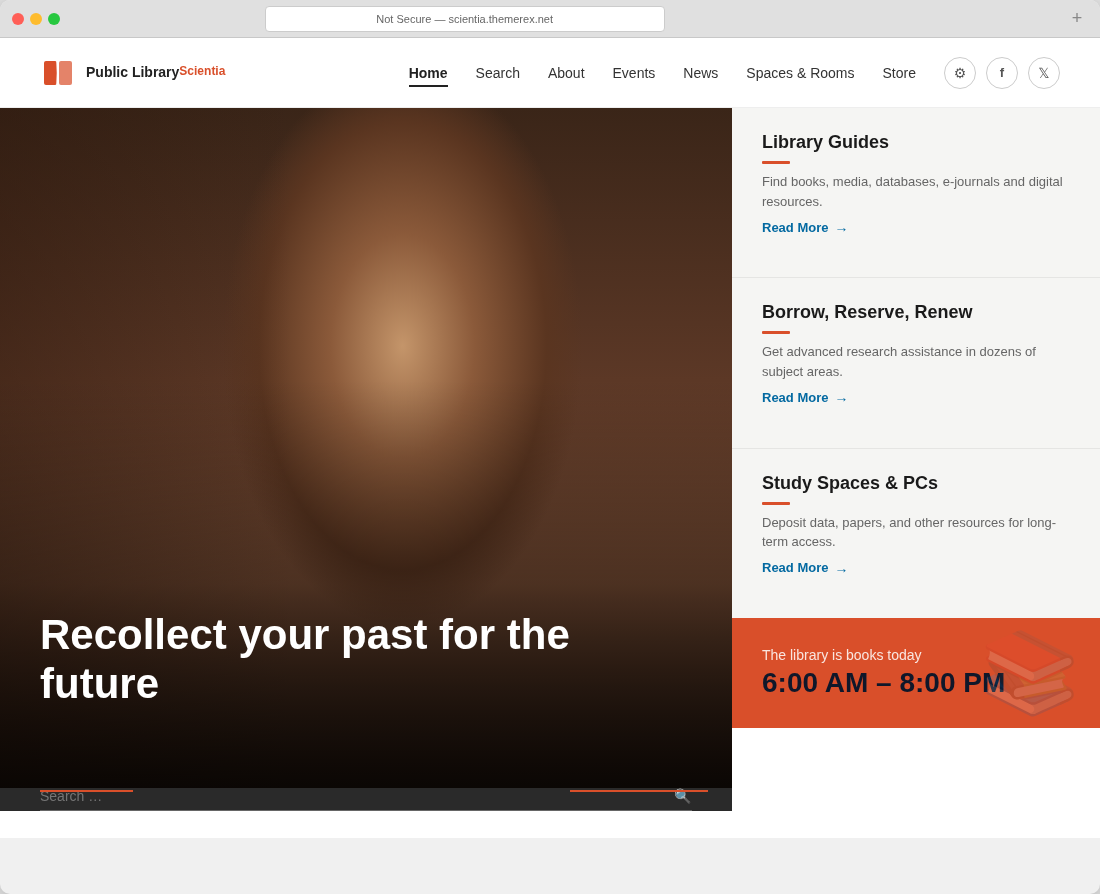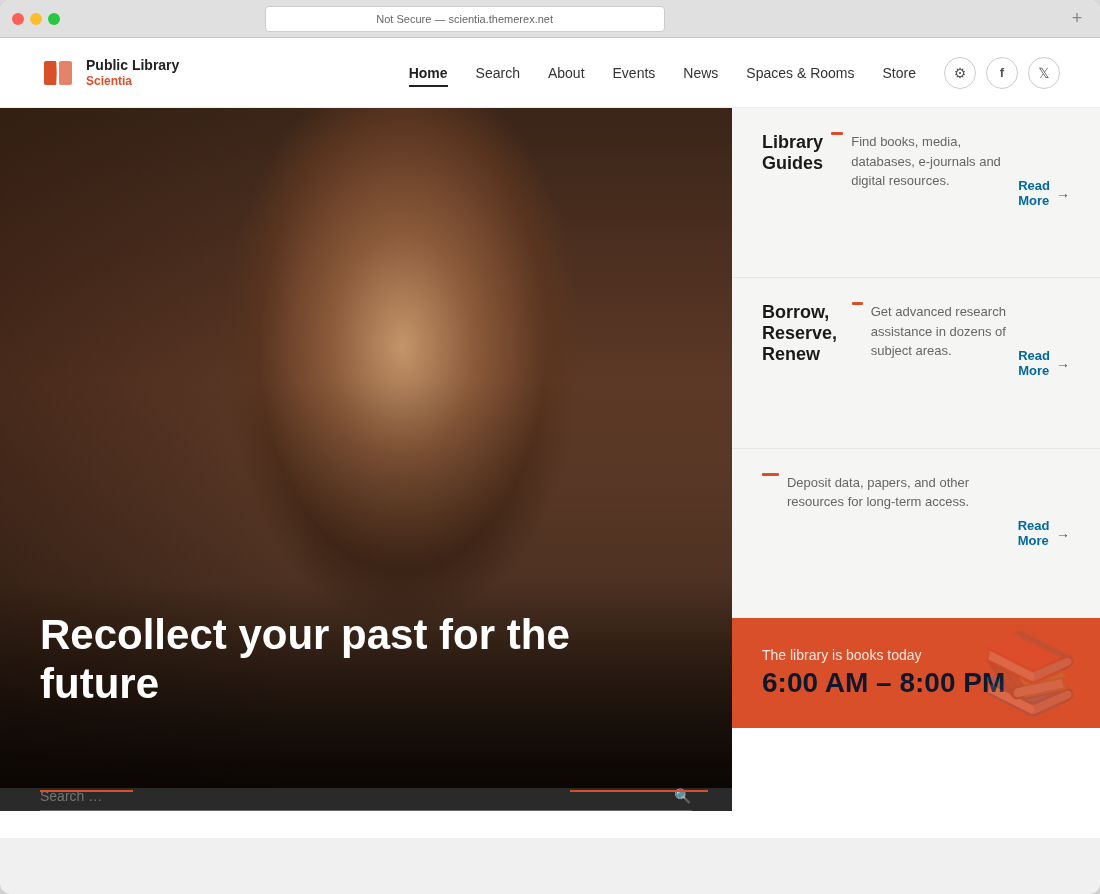--- a/index.html
+++ b/index.html
@@ -67,21 +67,21 @@
     }
     .logo-area {
       display: flex;
       align-items: center;
       gap: 10px;
       margin-right: auto;
     }
     .logo-icon {
       width: 36px; height: 36px;
     }
-    .logo-text-block { display: flex; flex-direction: column; line-height: 1.2; }
+    .logo-text-block { display: flex; flex-direction: row; line-height: 1.2; }
     .logo-title { font-size: 14px; font-weight: 700; color: #222; }
     .logo-sub { font-size: 12px; color: #d94f2a; font-weight: 600; }
 
     .nav-links {
       display: flex;
       align-items: center;
       gap: 28px;
       list-style: none;
     }
     .nav-links li a {
@@ -186,21 +186,21 @@
       flex: 1;
       background: #f5f5f3;
       display: flex;
       flex-direction: column;
     }
     .sidebar-card {
       flex: 1;
       padding: 24px 30px;
       border-bottom: 1px solid #e5e5e3;
       display: flex;
-      flex-direction: row;
+      flex-direction: column;
       gap: 8px;
     }
     .sidebar-card:last-child { border-bottom: none; }
     .card-title {
       font-size: 18px;
       font-weight: 700;
       color: #1a1a1a;
     }
     .card-accent {
       width: 28px; height: 3px;
@@ -385,20 +385,21 @@
             <div class="card-title">Borrow, Reserve, Renew</div>
             <div class="card-accent"></div>
             <div class="card-desc">Get advanced research assistance in dozens of subject areas.</div>
             <a class="card-link" href="#">
               <span>Read More</span>
               <span class="card-link-arrow">→</span>
             </a>
           </div>
 
           <div class="sidebar-card">
+            <div class="card-title">Study Spaces &amp; PCs</div>
             <div class="card-accent"></div>
             <div class="card-desc">Deposit data, papers, and other resources for long-term access.</div>
             <a class="card-link" href="#">
               <span>Read More</span>
               <span class="card-link-arrow">→</span>
             </a>
           </div>
         </div>
 
         <div class="hours-box">

